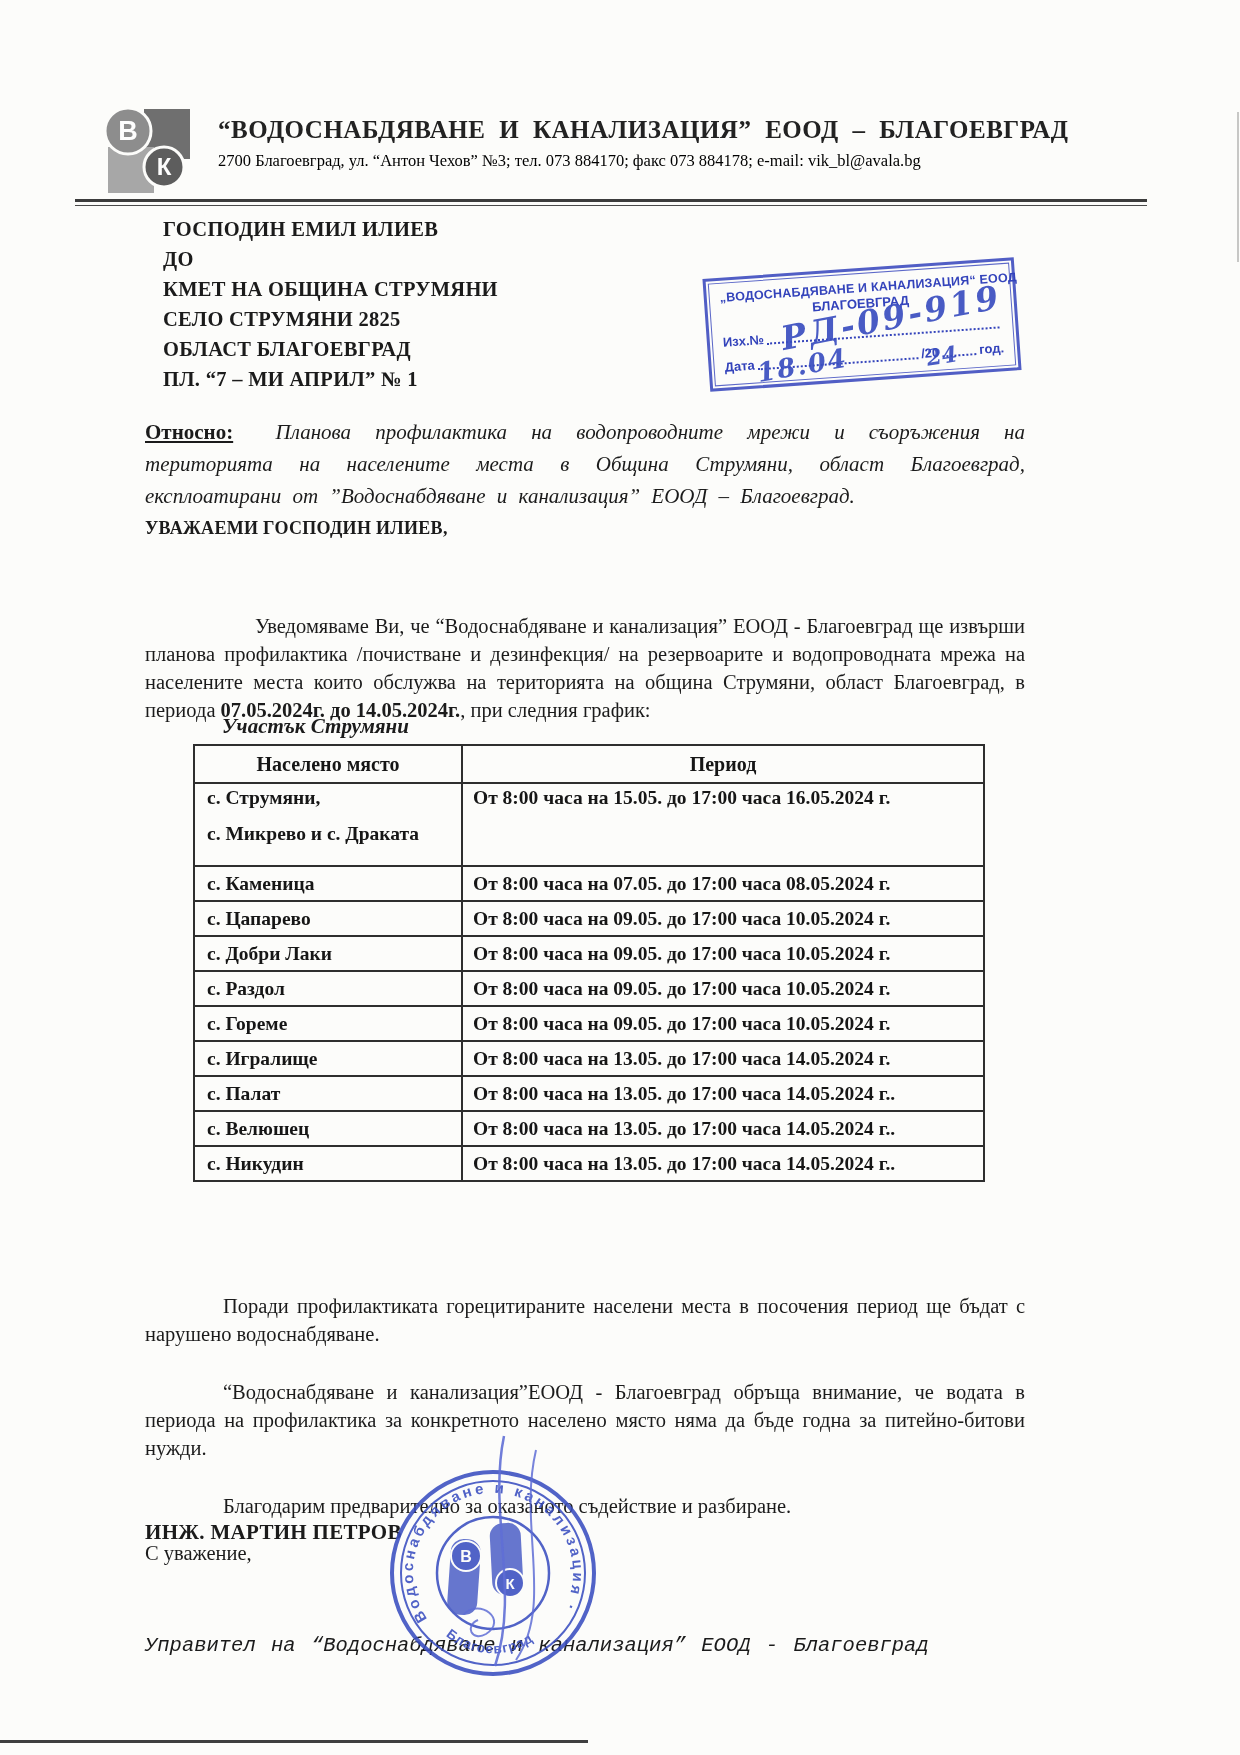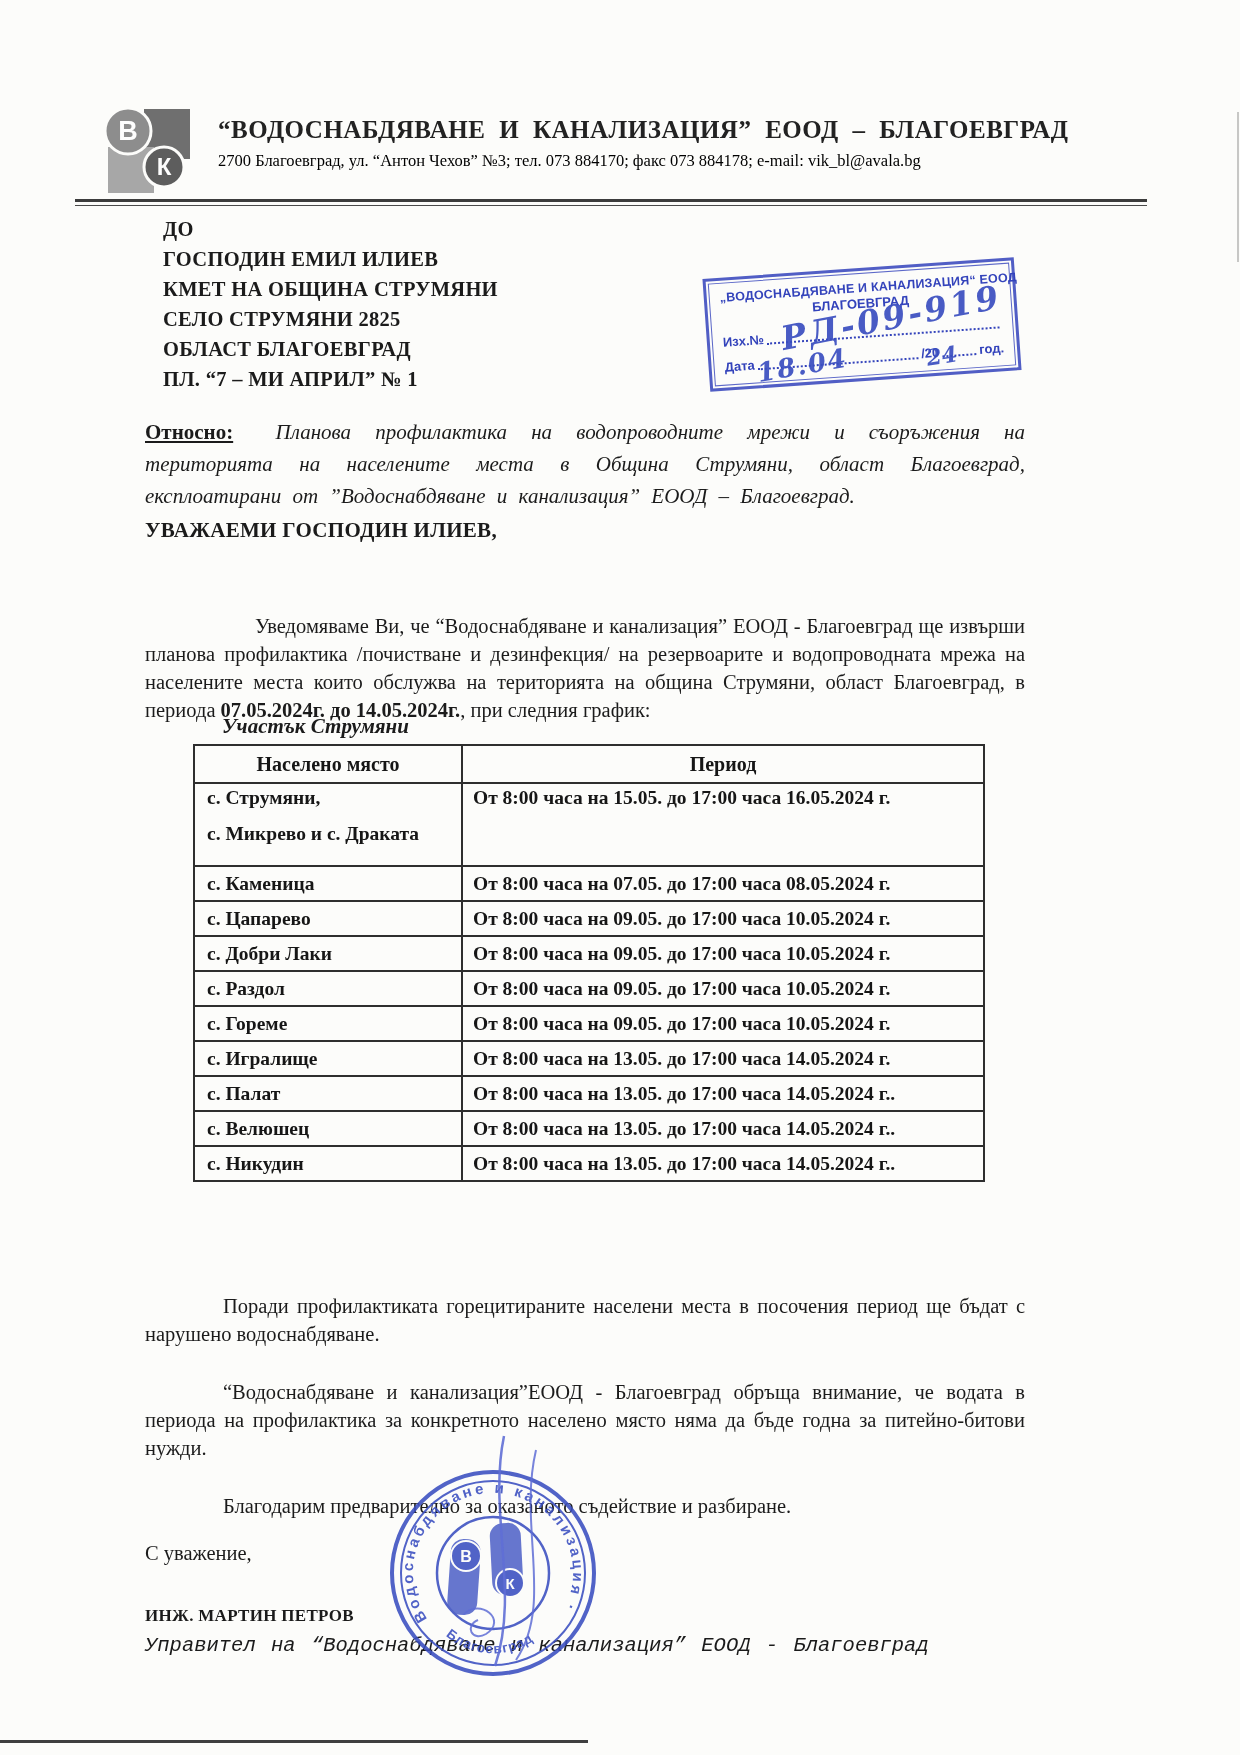--- a/index.html
+++ b/index.html
@@ -29,40 +29,40 @@
   .dots{flex:1;border-bottom:2px dotted #3343bb;margin:0 3px 2px;}
   .dots-small{flex:0 0 34px;border-bottom:2px dotted #3343bb;margin:0 3px 2px;}
   .hand{position:absolute;color:#3a4ec0;font-style:italic;font-weight:bold;font-family:"DejaVu Serif",serif;opacity:.92;}
   .hand-no{left:68px;top:26px;font-size:33px;letter-spacing:3px;transform:rotate(-7deg);white-space:nowrap;}
   .hand-date{left:42px;top:72px;font-size:26px;letter-spacing:2px;transform:rotate(-6deg);}
   .hand-year{left:212px;top:74px;font-size:22px;transform:rotate(-5deg);}
   
   .subject{position:absolute;left:145px;top:416px;width:880px;font-size:21px;line-height:32px;text-align:justify;}
   .subject-label{font-weight:bold;text-decoration:underline;}
   .subject-text{font-style:italic;word-spacing:6px;}
-  .salutation{position:absolute;left:145px;top:518px;font-size:21px;font-weight:bold;letter-spacing:.3px;}
+  .salutation{position:absolute;left:145px;top:518px;font-size:18px;font-weight:bold;letter-spacing:.3px;}
   .p{position:absolute;width:880px;font-size:20.5px;line-height:28px;text-align:justify;}
   .p1{left:145px;top:576px;text-indent:110px;margin-top:36px;}
   .p2{left:145px;top:1292px;text-indent:78px;}
   .p3{left:145px;top:1378px;text-indent:78px;}
   .p4{left:145px;top:1492px;text-indent:78px;}
   .section-title{position:absolute;left:222px;top:714px;font-size:21px;font-weight:bold;font-style:italic;}
   
   .sched{position:absolute;left:193px;top:744px;width:792px;border-collapse:collapse;table-layout:fixed;
     font-family:"Liberation Serif","DejaVu Serif",serif;}
   .sched col.c1{width:268px;}
   .sched th,.sched td{border:2px solid #2e2e2e;font-weight:bold;color:#161616;}
   .sched th{font-size:20px;height:34px;text-align:center;font-weight:bold;}
   .sched td{font-size:19.5px;height:29px;padding:2px 8px 2px 12px;vertical-align:middle;}
   .sched td.period{padding-left:10px;}
   .sched tr.tall td{height:76px;vertical-align:top;padding-top:3px;}
   .place-line2{margin-top:14px;}
   
   .regards{position:absolute;left:145px;top:1542px;font-size:20.5px;}
-  .signer-name{position:absolute;left:145px;top:1606px;font-size:17px;font-weight:bold;letter-spacing:.3px;}
+  .signer-name{position:absolute;left:145px;top:1520px;font-size:21px;font-weight:bold;letter-spacing:.3px;}
   .signer-title{position:absolute;left:145px;top:1634px;font-size:20.5px;font-style:italic;word-spacing:3px;font-family:Liberation Mono, monospace;}
   
   .round-stamp{position:absolute;left:368px;top:1408px;opacity:.88;}
   
   .scan-line-bottom{position:absolute;left:0;top:1740px;width:588px;height:2.5px;background:#3f3f3f;}
 </style>
 </head>
 <body>
 
 <div class="page">
@@ -77,22 +77,22 @@
   </svg>
 
   <div class="header-text">
     <div class="header-title">“ВОДОСНАБДЯВАНЕ И КАНАЛИЗАЦИЯ” ЕООД – БЛАГОЕВГРАД</div>
     <div class="header-sub">2700 Благоевград, ул. “Антон Чехов” №3; тел. 073 884170; факс 073 884178; e-mail: vik_bl@avala.bg</div>
   </div>
   <div class="header-rule"></div>
   <div class="edge-right"></div>
 
   <div class="recipient">
+    <div>ГОСПОДИН ЕМИЛ ИЛИЕВ</div>
     <div>ДО</div>
-    <div>ГОСПОДИН ЕМИЛ ИЛИЕВ</div>
     <div>КМЕТ НА ОБЩИНА СТРУМЯНИ</div>
     <div>СЕЛО СТРУМЯНИ 2825</div>
     <div>ОБЛАСТ БЛАГОЕВГРАД</div>
     <div>ПЛ. “7 – МИ АПРИЛ” № 1</div>
   </div>
 
   <div class="reg-stamp">
     <div class="reg-stamp-inner">
       <div class="rs-line1">„ВОДОСНАБДЯВАНЕ И КАНАЛИЗАЦИЯ“ ЕООД</div>
       <div class="rs-line2">БЛАГОЕВГРАД</div>

